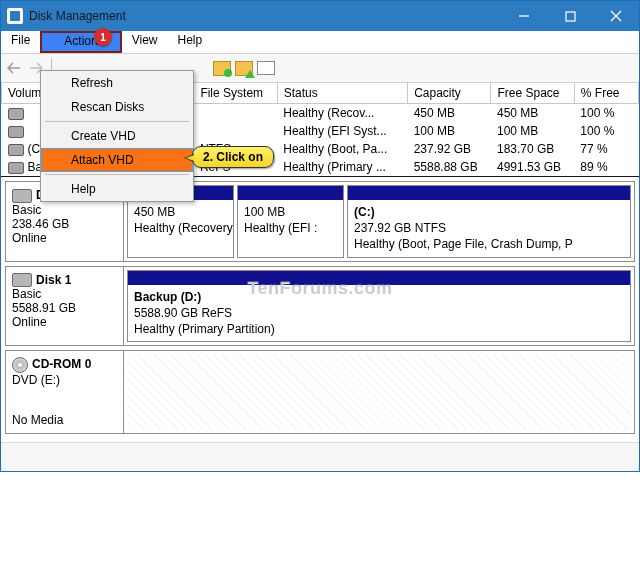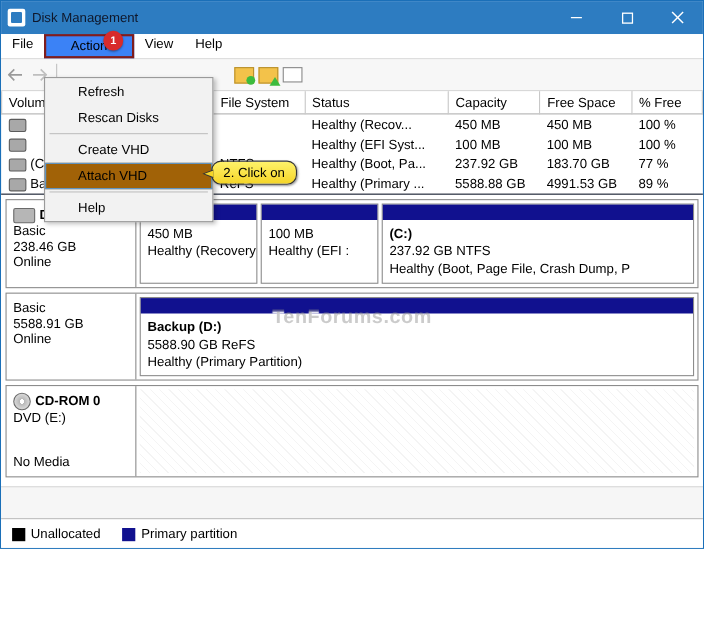--- a/index.html
+++ b/index.html
@@ -16,23 +16,23 @@
 .badge1{position:absolute;left:93px;top:-3px;width:18px;height:18px;border-radius:50%;background:#d82b2b;color:#fff;font-size:10px;font-weight:bold;display:flex;align-items:center;justify-content:center;box-shadow:0 1px 2px rgba(0,0,0,.4);z-index:5}
 .toolbar{height:28px;display:flex;align-items:center;border-bottom:1px solid #d0d0d0;padding:0 4px;gap:4px;background:#f7f7f7;position:relative}
 .tb-ico{width:18px;height:18px;display:flex;align-items:center;justify-content:center;color:#999}
 .tb-sep{width:1px;height:20px;background:#c0c0c0;margin:0 2px}
 .tb-folder{width:16px;height:13px;background:#f3c24a;border:1px solid #b8902e;position:relative}
 .tb-folder.g::after{content:"";position:absolute;right:-2px;bottom:-2px;width:8px;height:8px;border-radius:50%;background:#3dbb3d}
 .tb-folder.a::after{content:"";position:absolute;right:-3px;bottom:-3px;width:0;height:0;border-left:5px solid transparent;border-right:5px solid transparent;border-bottom:8px solid #3dbb3d}
 .tb-box{width:16px;height:12px;border:1px solid #888;background:#fff}
 .dropdown{position:absolute;left:39px;top:16px;width:152px;background:#f2f2f2;border:1px solid #9a9a9a;box-shadow:2px 2px 4px rgba(0,0,0,.25);z-index:10}
 .dd-item{padding:5px 8px 5px 30px;position:relative}
-.dd-item.hl{background:#a16207;border:1px solid #5b9bd5;padding:4px 7px 4px 29px}
+.dd-item.hl{background:#f97316;border:1px solid #5b9bd5;padding:4px 7px 4px 29px}
 .dd-sep{height:1px;background:#c0c0c0;margin:2px 4px}
-.callout{position:absolute;left:150px;top:-3px;background:linear-gradient(#fff26a,#f5d528);border:1px solid #333;border-radius:9px;padding:3px 10px;font-weight:normal;font-size:12px;box-shadow:1px 1px 2px rgba(0,0,0,.4);white-space:nowrap}
+.callout{position:absolute;left:150px;top:-3px;background:linear-gradient(#fff26a,#f5d528);border:1px solid #333;border-radius:9px;padding:3px 10px;font-weight:bold;font-size:12px;box-shadow:1px 1px 2px rgba(0,0,0,.4);white-space:nowrap}
 .callout::before{content:"";position:absolute;left:-9px;top:7px;width:0;height:0;border-top:4px solid transparent;border-bottom:4px solid transparent;border-right:10px solid #333}
 .callout::after{content:"";position:absolute;left:-7px;top:8px;width:0;height:0;border-top:3px solid transparent;border-bottom:3px solid transparent;border-right:8px solid #f5d528}
 
 .vol-wrap{position:relative}
 .vol-table{width:100%;border-collapse:collapse;table-layout:fixed}
 .vol-table th{background:#fff;border:1px solid #c8c8c8;border-top:none;text-align:left;font-weight:normal;padding:3px 6px;white-space:nowrap;overflow:hidden}
 .vol-table td{padding:2px 6px;white-space:nowrap;overflow:hidden;text-overflow:ellipsis}
 .vol-ico{display:inline-block;width:14px;height:10px;background:#a8a8a8;border:1px solid #5b5b5b;border-radius:2px;margin-right:4px;vertical-align:middle}
 
 .disks{border-top:1px solid #0f172a;padding:4px;background:#fff}
@@ -224,20 +224,21 @@
         <div class="part-body">
                 <div class="bold">(C:)</div>
                 <div>237.92 GB NTFS</div>
                 <div>Healthy (Boot, Page File, Crash Dump, P</div>
               </div>
       </div>
           </div>
         </div>
         <div class="disk-row">
           <div class="disk-left">
+      <div><span class="dicon"></span><span class="dname">Disk 1</span></div>
       <div>Basic</div>
             <div>5588.91 GB</div>
             <div style="margin-top:0">Online</div>
     </div>
           <div class="disk-right">
             <div class="part">
         <div class="part-hdr"></div>
         <div class="part-body">
                 <div class="bold">Backup  (D:)</div>
                 <div>5588.90 GB ReFS</div>
@@ -253,19 +254,15 @@
             <div style="margin-top:26px">No Media</div>
     </div>
           <div class="disk-right">
             <div class="empty-right"></div>
           </div>
         </div>
       </div>
 
     <div class="spacer"></div>
 
-    <div class="legend">
-      <span><span class="leg-sw u"></span><span>Unallocated</span></span>
-      <span><span class="leg-sw p"></span><span>Primary partition</span></span>
-    </div>
   </div>
 
 </div>
 
 </body></html>

